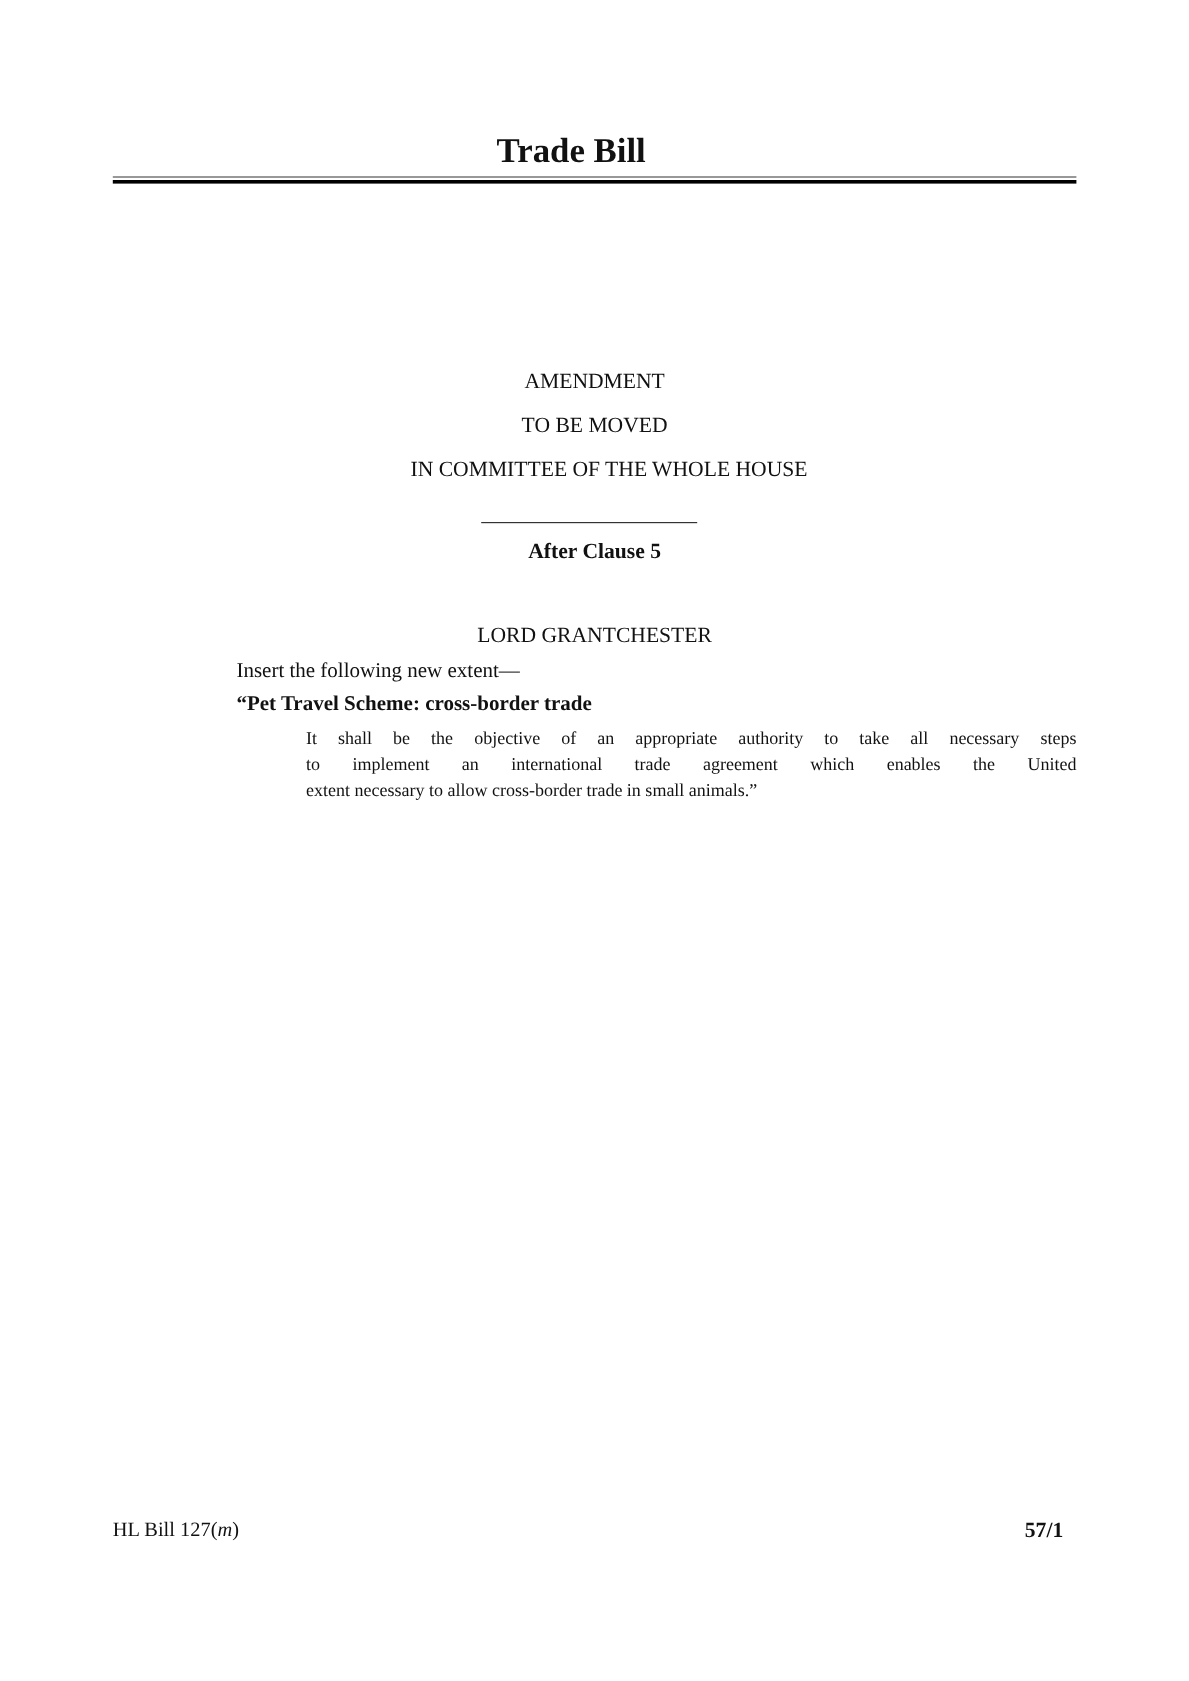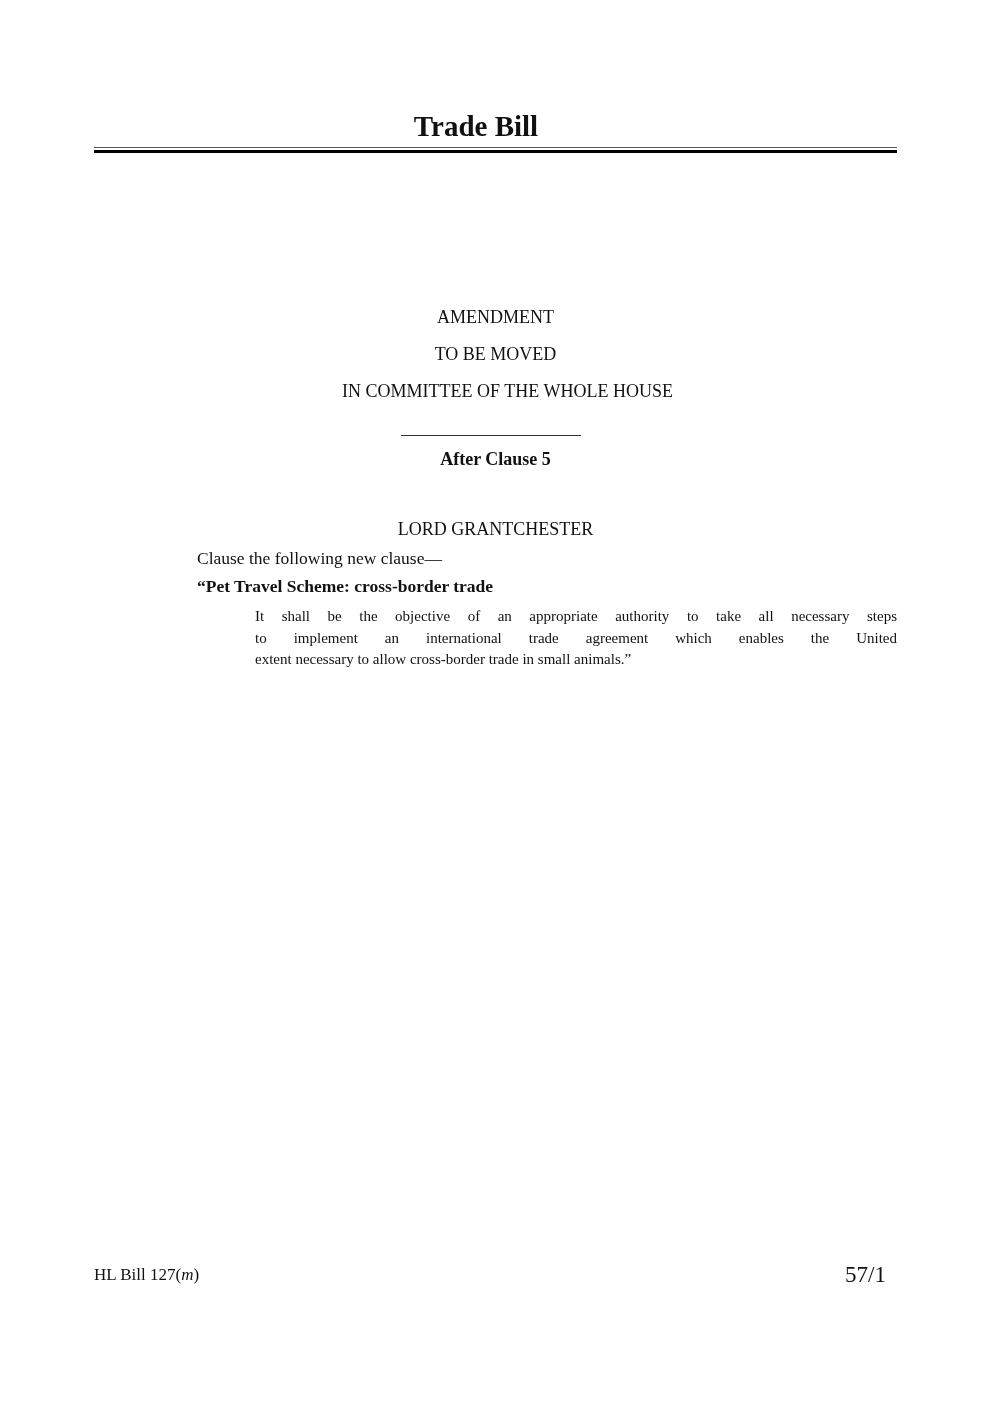--- a/index.html
+++ b/index.html
@@ -89,42 +89,43 @@
     position: absolute;
     left: 94px;
     top: 1264px;
     font-size: 17px;
     line-height: 22px;
   }
   .footer-right {
     position: absolute;
     right: 105px;
     top: 1264px;
-    font-size: 23px;
+    font-size: 18px;
     line-height: 22px;
+    font-weight: bold;
   }
   .italic { font-style: italic; }
 </style>
 </head>
 <body>
 
 <div class="page-title">Trade Bill</div>
 <div class="rule-thin"></div>
 <div class="rule-thick"></div>
 
 <div class="center-line" style="top:306px;">AMENDMENT</div>
 <div class="center-line" style="top:343px;">TO BE MOVED</div>
 <div class="center-line" style="top:380px;padding-left:12px;">IN COMMITTEE OF THE WHOLE HOUSE</div>
 
 <div class="short-rule"></div>
 
 <div class="center-line bold" style="top:448px;">After Clause 5</div>
 <div class="center-line" style="top:518px;">LORD GRANTCHESTER</div>
 
-<div class="left-line" style="top:547px;">Clause the following new clause—</div>
+<div class="left-line" style="top:547px;">Insert the following new extent—</div>
 <div class="left-line bold" style="top:575px;">“Pet Travel Scheme: cross-border trade</div>
 
 <div class="clause-body">
   <span class="line">It shall be the objective of an appropriate authority to take all necessary steps</span>
   <span class="line">to implement an international trade agreement which enables the United</span>
   <span class="line last">extent necessary to allow cross-border trade in small animals.”</span>
 </div>
 
 <div class="footer-left"><span>HL Bill 127(</span><span class="italic">m</span><span>)</span></div>
 <div class="footer-right">57/1</div>

